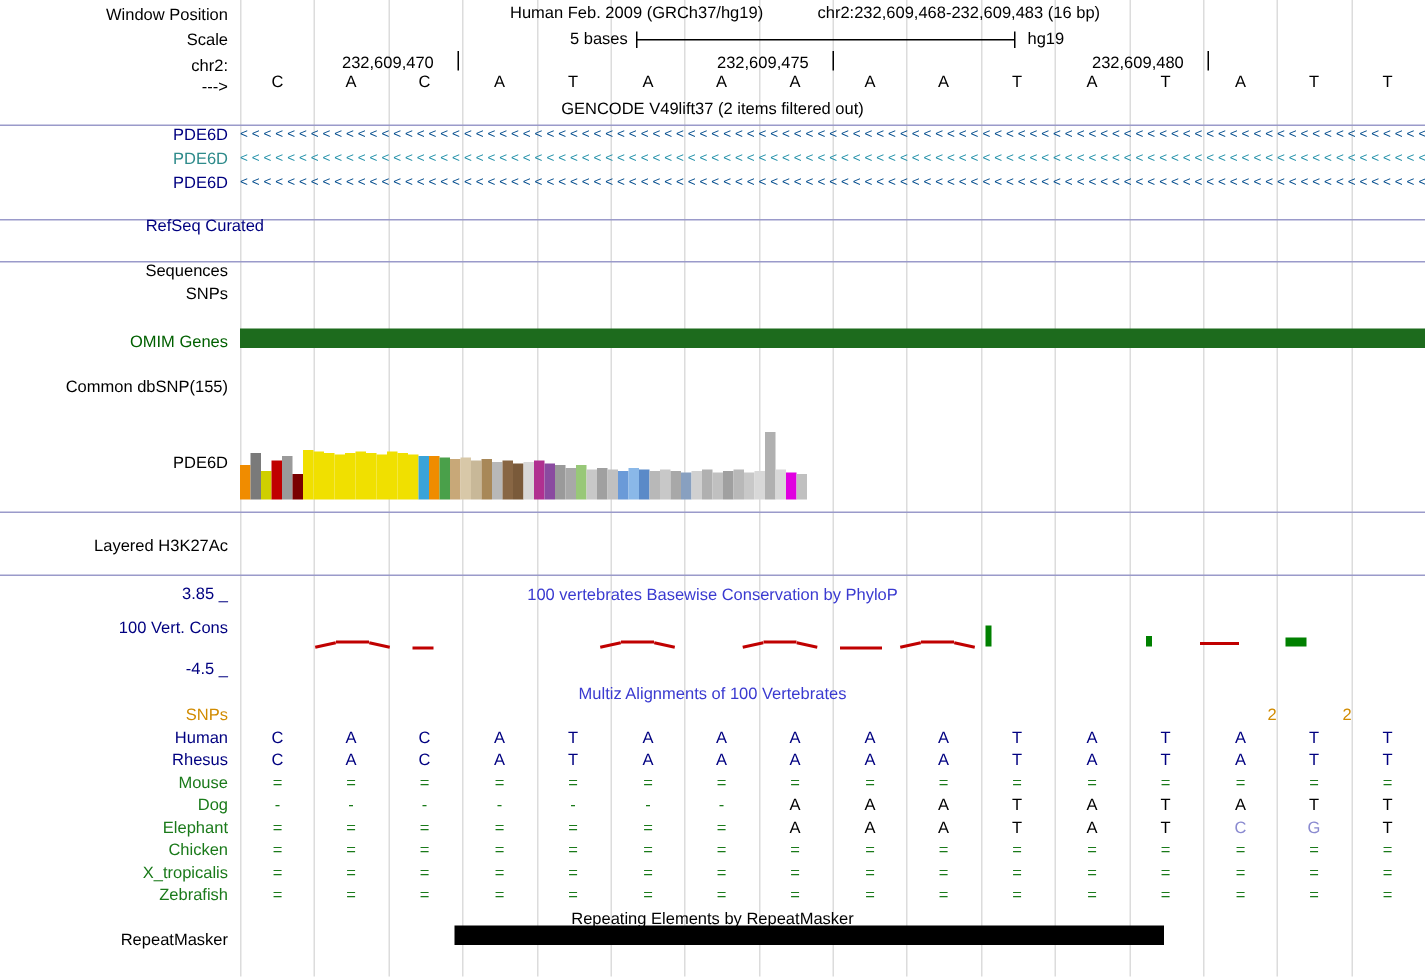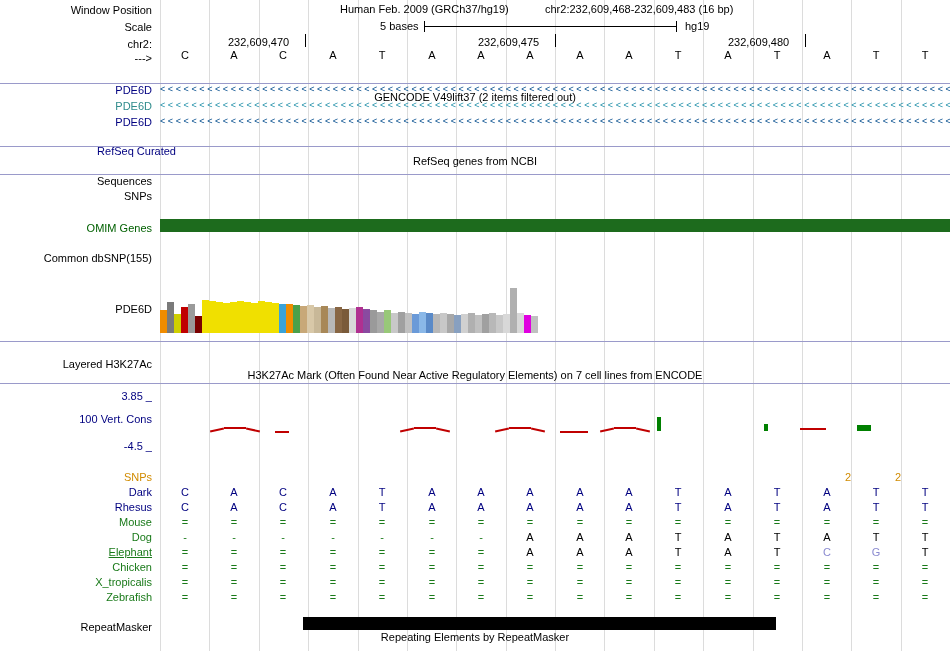--- a/index.html
+++ b/index.html
@@ -25,21 +25,20 @@
   .lbl.darkgreen{color:#006000;}
   .lbl.teal{color:#2e8b8b;}
   .lbl.orange{color:#d18b00;}
 
   .center{
     position:absolute;
     text-align:center;
     width:950px;
     left:0;
     font-size:11px;
-    margin-top:24px;
   }
   .center.blue{color:#3a3ad0;}
   .center.green{color:#137a13;}
   .center.dark{color:#000;}
 
   
   .ticks{position:absolute;left:160px;top:0;width:790px;height:651px;pointer-events:none;}
   .tick{position:absolute;top:0;bottom:0;width:1px;background:#dcdcdc;}
 
   .seqrow{position:absolute;left:160px;width:790px;height:14px;}
@@ -141,21 +140,20 @@
 
   <div class="lbl navy" style="left:0;top:84px;width:152px;">PDE6D</div>
   <div class="arrowrow" style="top:84px;">&lt;&lt;&lt;&lt;&lt;&lt;&lt;&lt;&lt;&lt;&lt;&lt;&lt;&lt;&lt;&lt;&lt;&lt;&lt;&lt;&lt;&lt;&lt;&lt;&lt;&lt;&lt;&lt;&lt;&lt;&lt;&lt;&lt;&lt;&lt;&lt;&lt;&lt;&lt;&lt;&lt;&lt;&lt;&lt;&lt;&lt;&lt;&lt;&lt;&lt;&lt;&lt;&lt;&lt;&lt;&lt;&lt;&lt;&lt;&lt;&lt;&lt;&lt;&lt;&lt;&lt;&lt;&lt;&lt;&lt;&lt;&lt;&lt;&lt;&lt;&lt;&lt;&lt;&lt;&lt;&lt;&lt;&lt;&lt;&lt;&lt;&lt;&lt;&lt;&lt;&lt;&lt;&lt;&lt;&lt;&lt;&lt;&lt;&lt;&lt;&lt;&lt;&lt;</div>
 
   <div class="lbl teal" style="left:0;top:100px;width:152px;">PDE6D</div>
   <div class="arrowrow teal" style="top:100px;">&lt;&lt;&lt;&lt;&lt;&lt;&lt;&lt;&lt;&lt;&lt;&lt;&lt;&lt;&lt;&lt;&lt;&lt;&lt;&lt;&lt;&lt;&lt;&lt;&lt;&lt;&lt;&lt;&lt;&lt;&lt;&lt;&lt;&lt;&lt;&lt;&lt;&lt;&lt;&lt;&lt;&lt;&lt;&lt;&lt;&lt;&lt;&lt;&lt;&lt;&lt;&lt;&lt;&lt;&lt;&lt;&lt;&lt;&lt;&lt;&lt;&lt;&lt;&lt;&lt;&lt;&lt;&lt;&lt;&lt;&lt;&lt;&lt;&lt;&lt;&lt;&lt;&lt;&lt;&lt;&lt;&lt;&lt;&lt;&lt;&lt;&lt;&lt;&lt;&lt;&lt;&lt;&lt;&lt;&lt;&lt;&lt;&lt;&lt;&lt;&lt;&lt;&lt;</div>
 
   <div class="lbl navy" style="left:0;top:116px;width:152px;">PDE6D</div>
   <div class="arrowrow" style="top:116px;">&lt;&lt;&lt;&lt;&lt;&lt;&lt;&lt;&lt;&lt;&lt;&lt;&lt;&lt;&lt;&lt;&lt;&lt;&lt;&lt;&lt;&lt;&lt;&lt;&lt;&lt;&lt;&lt;&lt;&lt;&lt;&lt;&lt;&lt;&lt;&lt;&lt;&lt;&lt;&lt;&lt;&lt;&lt;&lt;&lt;&lt;&lt;&lt;&lt;&lt;&lt;&lt;&lt;&lt;&lt;&lt;&lt;&lt;&lt;&lt;&lt;&lt;&lt;&lt;&lt;&lt;&lt;&lt;&lt;&lt;&lt;&lt;&lt;&lt;&lt;&lt;&lt;&lt;&lt;&lt;&lt;&lt;&lt;&lt;&lt;&lt;&lt;&lt;&lt;&lt;&lt;&lt;&lt;&lt;&lt;&lt;&lt;&lt;&lt;&lt;&lt;&lt;&lt;</div>
 
-  <div class="center dark" style="top:131px;">RefSeq genes from NCBI</div>
   <div class="sep" style="top:146px;"></div>
   <div class="lbl navy" style="left:0;top:145px;width:176px;">RefSeq Curated</div>
 
   <div class="sep" style="top:174px;"></div>
   <div class="lbl" style="left:0;top:175px;width:152px;">Sequences</div>
   <div class="lbl" style="left:0;top:190px;width:152px;">SNPs</div>
 
   <div class="lbl darkgreen" style="left:0;top:222px;width:152px;">OMIM Genes</div>
   <div class="omimbar" style="top:219px;"></div>
 
@@ -213,24 +211,24 @@
       <div class="gtexbar" style="left: 329px; height: 20px; background: rgb(184, 184, 184);"></div>
       <div class="gtexbar" style="left: 336px; height: 18px; background: rgb(200, 200, 200);"></div>
       <div class="gtexbar" style="left: 343px; height: 19px; background: rgb(216, 216, 216);"></div>
       <div class="gtexbar" style="left: 350px; height: 45px; background: rgb(176, 176, 176);"></div>
       <div class="gtexbar" style="left: 357px; height: 20px; background: rgb(216, 216, 216);"></div>
       <div class="gtexbar" style="left: 364px; height: 18px; background: rgb(224, 0, 224);"></div>
       <div class="gtexbar" style="left: 371px; height: 17px; background: rgb(192, 192, 192);"></div>
     </div>
 
   <div class="sep" style="top:341px;"></div>
-  <div class="center dark" style="top:345px;">H3K27Ac Mark (Often Found Near Active Regulatory Elements) on 7 cell lines from ENCODE</div>
   <div class="lbl" style="left:0;top:358px;width:152px;">Layered H3K27Ac</div>
 
   <div class="sep" style="top:383px;"></div>
+  <div class="center blue" style="top:391px;">100 vertebrates Basewise Conservation by PhyloP</div>
   <div class="lbl navy" style="left:0;top:390px;width:152px;">3.85 _</div>
   <div class="lbl navy" style="left:0;top:413px;width:152px;">100 Vert. Cons</div>
   <div class="lbl navy" style="left:0;top:440px;width:152px;">-4.5 _</div>
 
   <div class="cons" style="top:405px;">
     <div class="consline" style="left:50px;top:24px;width:14px;transform:rotate(-12deg);"></div>
     <div class="consline" style="left:64px;top:22px;width:22px;"></div>
     <div class="consline" style="left:86px;top:24px;width:14px;transform:rotate(12deg);"></div>
     <div class="consline" style="left:115px;top:26px;width:14px;"></div>
     <div class="consline" style="left:240px;top:24px;width:14px;transform:rotate(-12deg);"></div>
@@ -242,26 +240,27 @@
     <div class="consline" style="left:400px;top:26px;width:28px;"></div>
     <div class="consline" style="left:440px;top:24px;width:14px;transform:rotate(-12deg);"></div>
     <div class="consline" style="left:454px;top:22px;width:22px;"></div>
     <div class="consline" style="left:476px;top:24px;width:14px;transform:rotate(12deg);"></div>
     <div class="consgreen" style="left:497px;top:12px;height:14px;"></div>
     <div class="consgreen" style="left:604px;top:19px;height:7px;"></div>
     <div class="consline" style="left:640px;top:23px;width:26px;"></div>
     <div class="consgreen" style="left:697px;top:20px;height:6px;width:14px;"></div>
   </div>
 
+  <div class="center blue" style="top:457px;">Multiz Alignments of 100 Vertebrates</div>
   <div class="lbl orange" style="left:0;top:471px;width:152px;">SNPs</div>
   <div style="position:absolute;left:845px;top:471px;color:#d18b00;">2</div>
   <div style="position:absolute;left:895px;top:471px;color:#d18b00;">2</div>
 
   <div id="multiz">
-      <div class="lbl" style="left: 0px; top: 486px; width: 152px; color: rgb(0, 0, 128);">Dark</div>
+      <div class="lbl" style="left: 0px; top: 486px; width: 152px; color: rgb(0, 0, 128);">Human</div>
       <div class="seqrow" style="top: 486px;">
         <div class="base" style="left: 25px; color: rgb(0, 0, 128);">C</div>
         <div class="base" style="left: 74px; color: rgb(0, 0, 128);">A</div>
         <div class="base" style="left: 123px; color: rgb(0, 0, 128);">C</div>
         <div class="base" style="left: 173px; color: rgb(0, 0, 128);">A</div>
         <div class="base" style="left: 222px; color: rgb(0, 0, 128);">T</div>
         <div class="base" style="left: 272px; color: rgb(0, 0, 128);">A</div>
         <div class="base" style="left: 321px; color: rgb(0, 0, 128);">A</div>
         <div class="base" style="left: 370px; color: rgb(0, 0, 128);">A</div>
         <div class="base" style="left: 420px; color: rgb(0, 0, 128);">A</div>
@@ -323,21 +322,21 @@
         <div class="base" style="left: 370px; color: rgb(0, 0, 0);">A</div>
         <div class="base" style="left: 420px; color: rgb(0, 0, 0);">A</div>
         <div class="base" style="left: 469px; color: rgb(0, 0, 0);">A</div>
         <div class="base" style="left: 518px; color: rgb(0, 0, 0);">T</div>
         <div class="base" style="left: 568px; color: rgb(0, 0, 0);">A</div>
         <div class="base" style="left: 617px; color: rgb(0, 0, 0);">T</div>
         <div class="base" style="left: 667px; color: rgb(0, 0, 0);">A</div>
         <div class="base" style="left: 716px; color: rgb(0, 0, 0);">T</div>
         <div class="base" style="left: 765px; color: rgb(0, 0, 0);">T</div>
       </div>
-      <div class="lbl" style="left: 0px; top: 546px; width: 152px; color: rgb(26, 122, 26); text-decoration: underline;">Elephant</div>
+      <div class="lbl" style="left: 0px; top: 546px; width: 152px; color: rgb(26, 122, 26);">Elephant</div>
       <div class="seqrow" style="top: 546px;">
         <div class="base" style="left: 25px; color: rgb(26, 122, 26);">=</div>
         <div class="base" style="left: 74px; color: rgb(26, 122, 26);">=</div>
         <div class="base" style="left: 123px; color: rgb(26, 122, 26);">=</div>
         <div class="base" style="left: 173px; color: rgb(26, 122, 26);">=</div>
         <div class="base" style="left: 222px; color: rgb(26, 122, 26);">=</div>
         <div class="base" style="left: 272px; color: rgb(26, 122, 26);">=</div>
         <div class="base" style="left: 321px; color: rgb(26, 122, 26);">=</div>
         <div class="base" style="left: 370px; color: rgb(0, 0, 0);">A</div>
         <div class="base" style="left: 420px; color: rgb(0, 0, 0);">A</div>

